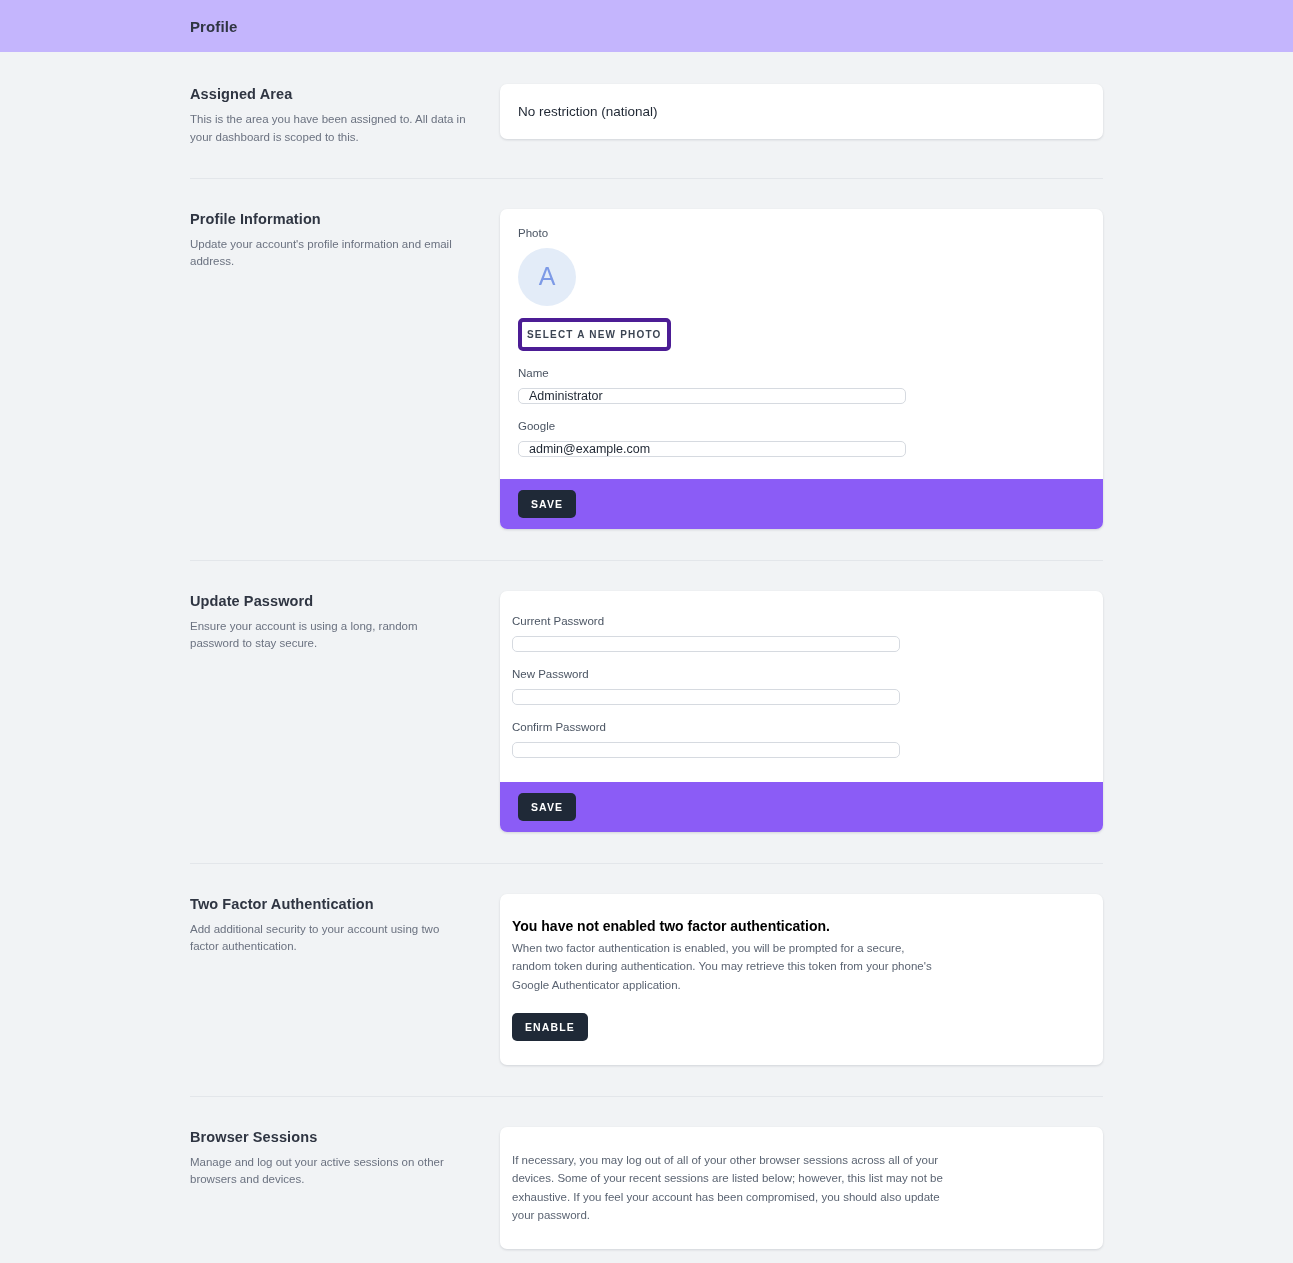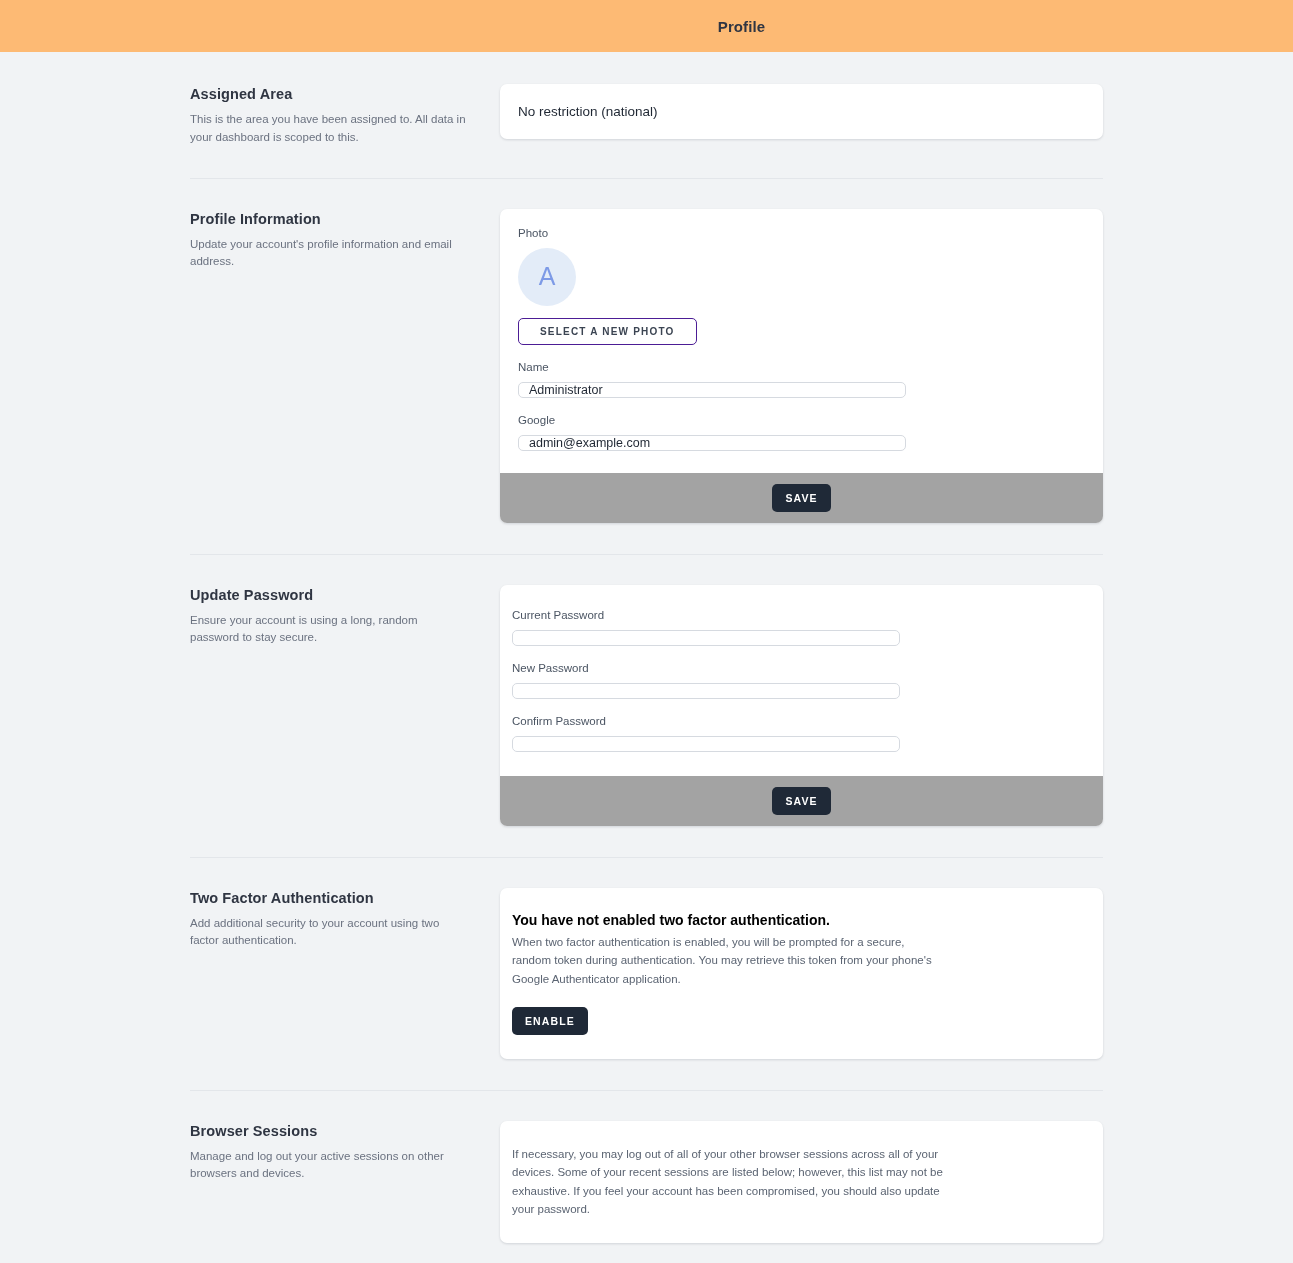--- a/index.html
+++ b/index.html
@@ -8,24 +8,23 @@
     width: 1293px;
     height: 1263px;
     background: #f1f3f5;
     font-family: "Liberation Sans", sans-serif;
     -webkit-font-smoothing: antialiased;
   }
 
   
   .topbar {
     height: 52px;
-    background: #fdba74;
+    background: #c4b5fd;
     display: flex;
     align-items: center;
-    justify-content: center;
   }
   .topbar-title {
     margin-left: 190px;
     font-size: 15px;
     font-weight: 600;
     color: #2f3542;
     letter-spacing: .1px;
   }
 
   
@@ -74,24 +73,24 @@
   
   .card {
     background: #ffffff;
     border-radius: 7px;
     box-shadow: 0 1px 3px rgba(16,24,40,.09), 0 1px 2px rgba(16,24,40,.05);
     overflow: hidden;
   }
   .card-body { padding: 18px 18px 22px 18px; }
   .card-body.tight { padding: 24px 18px 24px 12px; }
   .card-footer {
-    background: #a3a3a3;
+    background: #8b5cf6;
     padding: 11px 18px;
     display: flex;
-    justify-content: center;
+    justify-content: flex-start;
   }
 
   .plain-value {
     font-size: 13.5px;
     color: #1f2733;
     padding: 20px 18px;
   }
 
   
   .field { margin-bottom: 16px; }
@@ -141,23 +140,23 @@
     font-size: 10.5px;
     font-weight: 700;
     letter-spacing: 1.1px;
     text-transform: uppercase;
     font-family: "Liberation Sans", sans-serif;
     cursor: pointer;
   }
   .btn-light {
     background: #ffffff;
     color: #3b4452;
-    border: 1px solid #4c1d95;
+    border: 4px solid #4c1d95;
     border-radius: 5px;
-    padding: 7px 21px;
+    padding: 7px 5px;
     font-size: 10px;
     font-weight: 700;
     letter-spacing: 1.2px;
     text-transform: uppercase;
     font-family: "Liberation Sans", sans-serif;
     cursor: pointer;
   }
 
   
   .twofa-head {

